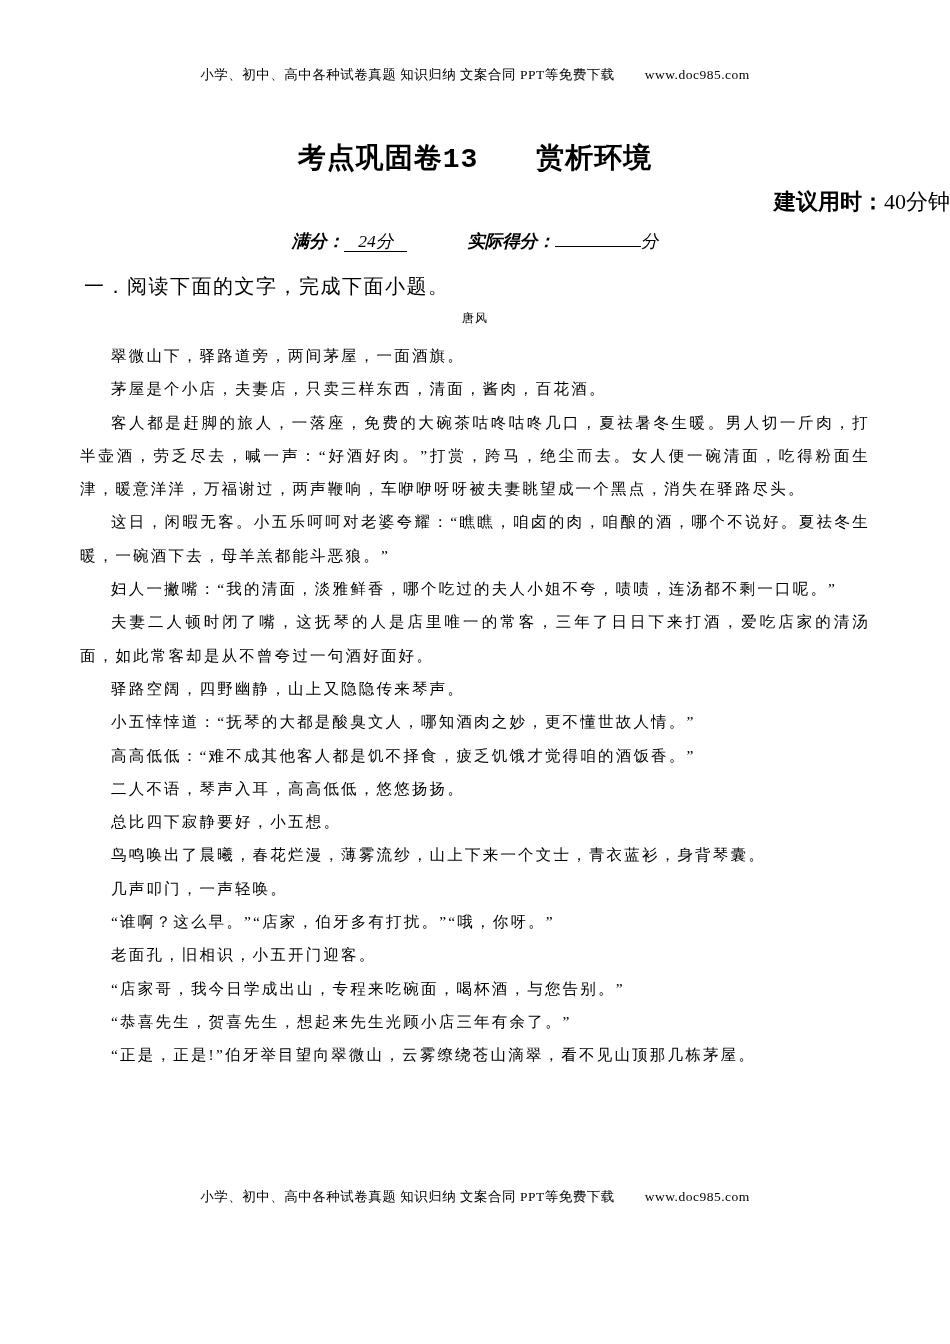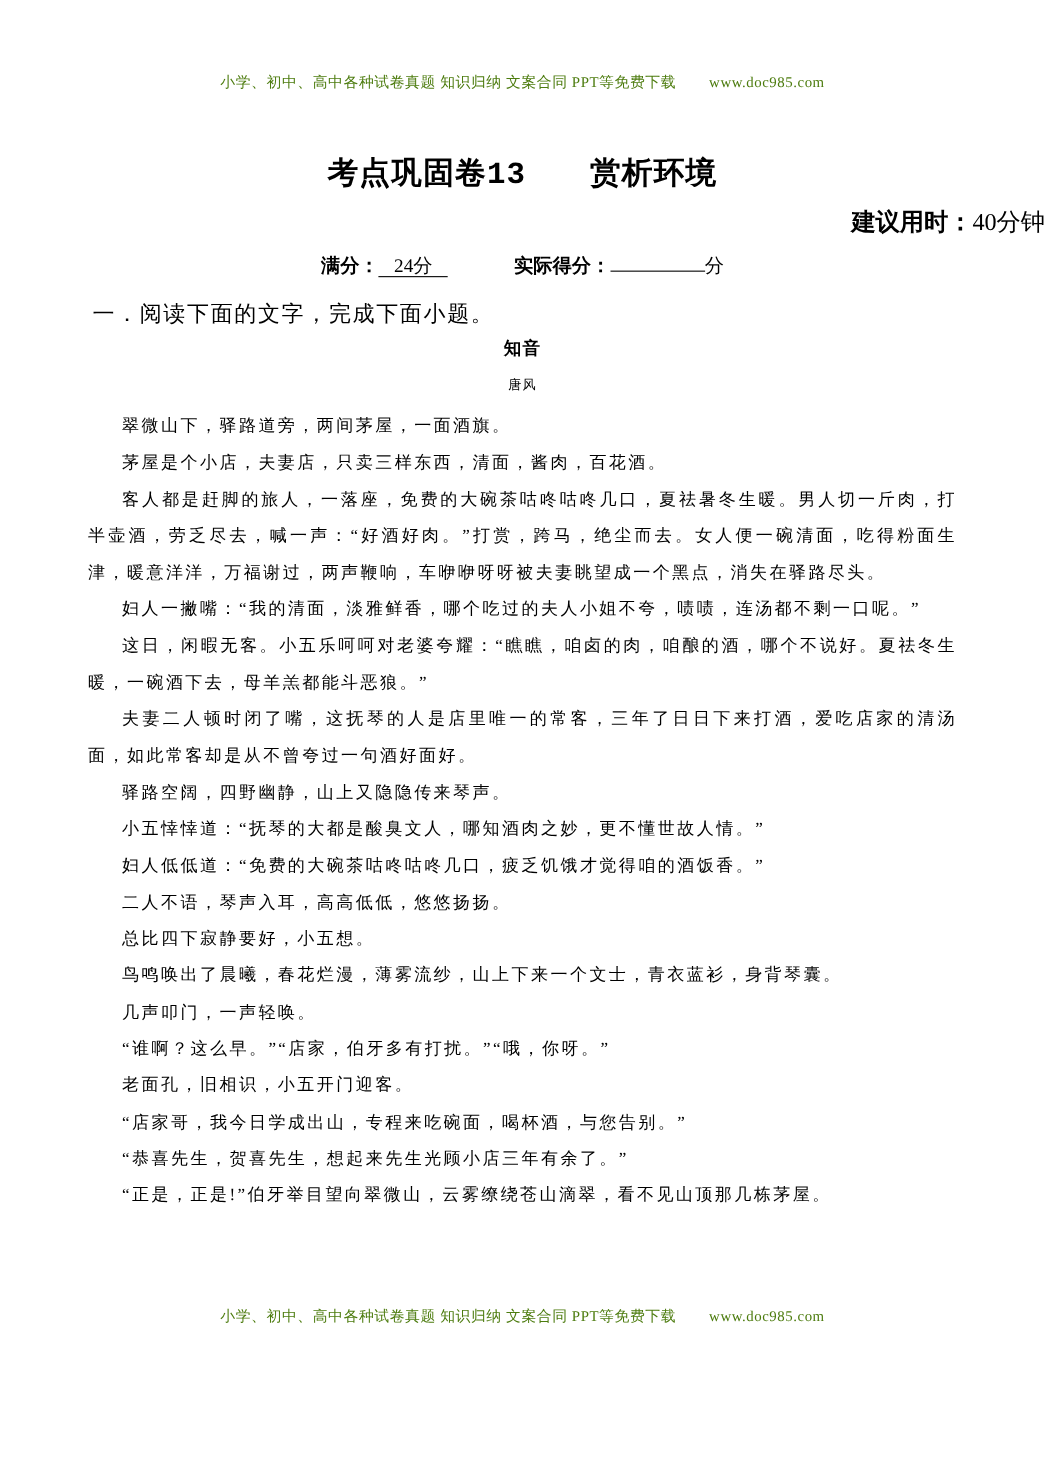--- a/index.html
+++ b/index.html
@@ -16,21 +16,21 @@
     background: #fff;
     overflow: hidden;
   }
   .topbar, .bottombar {
     position: absolute;
     left: 0;
     width: 100%;
     text-align: center;
     font-size: 13.5px;
     letter-spacing: 0.5px;
-    color: #4d7c0f;
+    color: #000000;
     white-space: nowrap;
   }
   .topbar { top: 66px; }
   .bottombar { top: 1188px; }
   .site-link { margin-left: 30px; }
   .content { padding-top: 142px; }
   .doc-title {
     text-align: center;
     font-family: Liberation Mono, monospace;
     font-weight: bold;
@@ -48,20 +48,21 @@
     font-family: "Liberation Sans", "DejaVu Sans", sans-serif;
     font-weight: bold;
   }
   .score-line {
     margin-top: 14px;
     display: flex;
     justify-content: center;
     gap: 60px;
     font-size: 17.5px;
     line-height: 26px;
+    font-style: italic;
   }
   .uval {
     border-bottom: 1px solid #000;
     padding: 0 14px;
   }
   .blank-line {
     display: inline-block;
     width: 86px;
     border-bottom: 1px solid #000;
     height: 1.05em;
@@ -123,33 +124,32 @@
       <span>
         <span class="bold-label">满分：</span><span class="uval">24分</span>
       </span>
       <span>
         <span class="bold-label">实际得分：</span><span class="blank-line"></span><span>分</span>
       </span>
     </div>
 
     <div class="section-heading">一．阅读下面的文字，完成下面小题。</div>
 
-    <div class="passage-title">知音</div>
     <div class="passage-author">唐风</div>
 
     <div class="passage-body">
         <p class="para">翠微山下，驿路道旁，两间茅屋，一面酒旗。</p>
         <p class="para">茅屋是个小店，夫妻店，只卖三样东西，清面，酱肉，百花酒。</p>
         <p class="para">客人都是赶脚的旅人，一落座，免费的大碗茶咕咚咕咚几口，夏祛暑冬生暖。男人切一斤肉，打半壶酒，劳乏尽去，喊一声：“好酒好肉。”打赏，跨马，绝尘而去。女人便一碗清面，吃得粉面生津，暖意洋洋，万福谢过，两声鞭响，车咿咿呀呀被夫妻眺望成一个黑点，消失在驿路尽头。</p>
+        <p class="para">这日，闲暇无客。小五乐呵呵对老婆夸耀：“瞧瞧，咱卤的肉，咱酿的酒，哪个不说好。夏祛冬生暖，一碗酒下去，母羊羔都能斗恶狼。”</p>
         <p class="para">妇人一撇嘴：“我的清面，淡雅鲜香，哪个吃过的夫人小姐不夸，啧啧，连汤都不剩一口呢。”</p>
-        <p class="para">这日，闲暇无客。小五乐呵呵对老婆夸耀：“瞧瞧，咱卤的肉，咱酿的酒，哪个不说好。夏祛冬生暖，一碗酒下去，母羊羔都能斗恶狼。”</p>
         <p class="para">夫妻二人顿时闭了嘴，这抚琴的人是店里唯一的常客，三年了日日下来打酒，爱吃店家的清汤面，如此常客却是从不曾夸过一句酒好面好。</p>
         <p class="para">驿路空阔，四野幽静，山上又隐隐传来琴声。</p>
         <p class="para">小五悻悻道：“抚琴的大都是酸臭文人，哪知酒肉之妙，更不懂世故人情。”</p>
-        <p class="para">妇人低低道：“免费的大碗茶咕咚咕咚几口，疲乏饥饿才觉得咱的酒饭香。”</p>
+        <p class="para">高高低低：“难不成其他客人都是饥不择食，疲乏饥饿才觉得咱的酒饭香。”</p>
         <p class="para">二人不语，琴声入耳，高高低低，悠悠扬扬。</p>
         <p class="para">总比四下寂静要好，小五想。</p>
         <p class="para">鸟鸣唤出了晨曦，春花烂漫，薄雾流纱，山上下来一个文士，青衣蓝衫，身背琴囊。</p>
         <p class="para">几声叩门，一声轻唤。</p>
         <p class="para">“谁啊？这么早。”“店家，伯牙多有打扰。”“哦，你呀。”</p>
         <p class="para">老面孔，旧相识，小五开门迎客。</p>
         <p class="para">“店家哥，我今日学成出山，专程来吃碗面，喝杯酒，与您告别。”</p>
         <p class="para">“恭喜先生，贺喜先生，想起来先生光顾小店三年有余了。”</p>
         <p class="para">“正是，正是!”伯牙举目望向翠微山，云雾缭绕苍山滴翠，看不见山顶那几栋茅屋。</p>
       </div>

